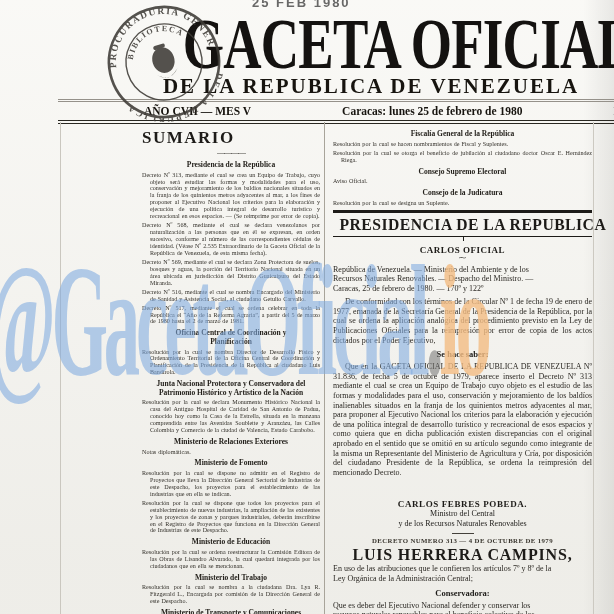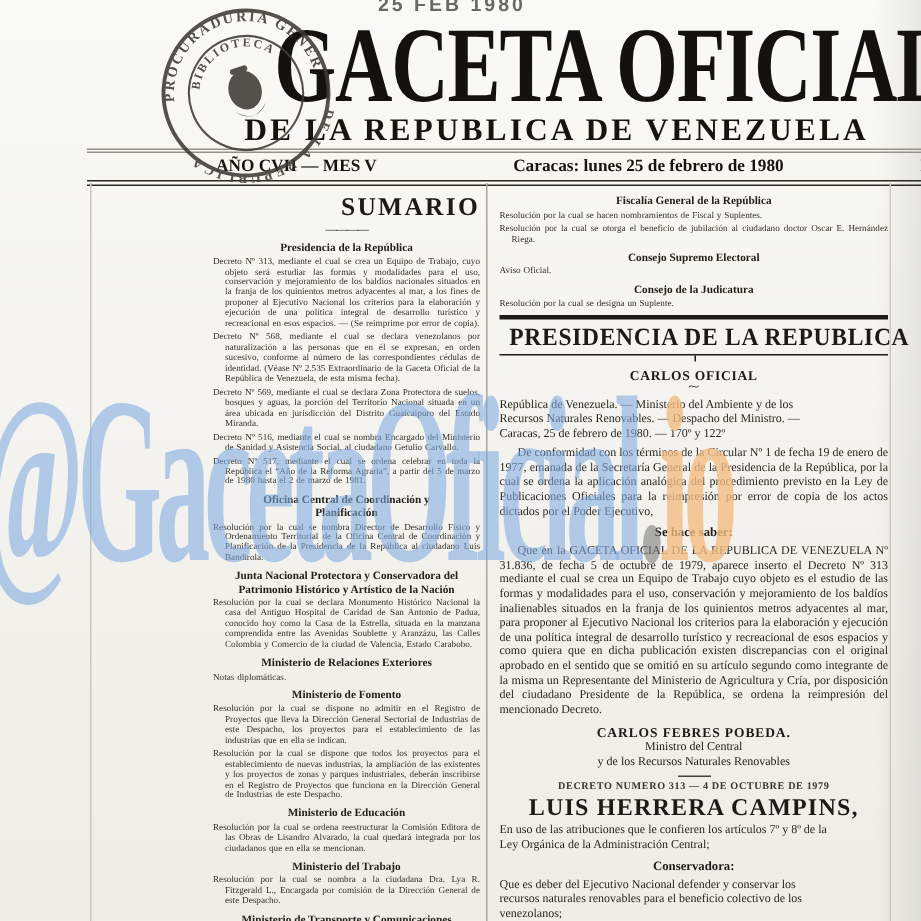--- a/index.html
+++ b/index.html
@@ -31,40 +31,40 @@
     border-top:3px double #95918a;border-bottom:4px double #2a2822;
     padding:3px 4px 3px 86px;display:flex;justify-content:space-between;
     font-weight:bold;font-size:11.5px;color:#17140f;}
   
   .vrule{position:absolute;top:122px;bottom:0;width:1px;}
   .vrule.left{left:60px;background:#cac7bf;}
   .vrule.mid{left:324px;background:#a8a49a;}
   .vrule.right{left:593px;background:#ccc9c1;}
   
   .col-left{position:absolute;left:142px;top:126px;width:178px;}
-  .sumario-title{text-align:right;font-weight:bold;font-size:17px;letter-spacing:1.5px;margin:2px 0 0;}
+  .sumario-title{text-align:left;font-weight:bold;font-size:17px;letter-spacing:1.5px;margin:2px 0 0;}
   .sumario-dash{text-align:center;font-size:8px;line-height:8px;margin:1px 0 3px;letter-spacing:-1px;}
   .sec-head{text-align:center;font-weight:bold;font-size:7.5px;line-height:8.6px;
     margin:4px 14px 2px;color:#24211c;}
   .sum-item{font-size:6.1px;line-height:6.9px;text-align:justify;margin:0 0 2.2px;
     padding-left:8px;text-indent:-8px;color:#33302a;word-spacing:.4px;}
   
   .col-right{position:absolute;left:333px;top:126px;width:259px;}
   .thick-rule{height:3px;background:#1d1b18;margin:3px 0 1px;}
   .thin-rule{height:0;border-top:1px solid #1d1b18;margin:1px 0;position:relative;}
   .thin-rule:after{content:"";position:absolute;left:50%;top:0;width:1px;height:4px;background:#1d1b18;}
   .presidencia-title{text-align:center;font-weight:bold;font-size:16.5px;letter-spacing:.5px;
     margin:2px 0 1px;transform:scaleX(.95);white-space:nowrap;}
   .aviso-head{text-align:center;font-weight:bold;font-size:9px;letter-spacing:.5px;margin:8px 0 0;}
   .aviso-dash{text-align:center;font-size:8px;line-height:6px;margin:0 0 4px;}
   .body-p{font-size:8px;line-height:9.6px;text-align:justify;margin:0 0 4px;color:#2a2722;}
   .body-p.dateline{text-align:left;padding-right:35px;text-indent:0;}
   .body-p.indent{text-indent:12px;}
   .center-b{text-align:center;font-weight:bold;font-size:8.5px;margin:3px 0 3px;}
-  .sig-name{text-align:center;font-weight:bold;font-size:9px;letter-spacing:.6px;margin-top:6px;}
+  .sig-name{text-align:center;font-weight:bold;font-size:9px;letter-spacing:.6px;margin-top:22px;}
   .sig-line{text-align:center;font-size:8px;line-height:10px;}
   .mini-rule{width:22px;border-top:1px solid #44403a;margin:4px auto 3px;}
   .decree-line{text-align:center;font-size:6.8px;font-weight:bold;letter-spacing:.4px;color:#3a362f;}
   .pres-name{text-align:center;font-weight:bold;font-size:16px;letter-spacing:.8px;margin-top:2px;}
   .pres-title{text-align:center;font-size:7px;letter-spacing:.8px;font-weight:bold;color:#3a362f;margin-bottom:4px;}
   
   .watermark{position:absolute;left:-12px;top:242px;z-index:9;pointer-events:none;
     font-family:"Liberation Serif", serif;font-weight:bold;font-size:158px;line-height:158px;
     white-space:nowrap;letter-spacing:-9px;transform:scaleX(.46);transform-origin:left top;}
   .wm-blue{color:rgba(128,171,224,.58);}

